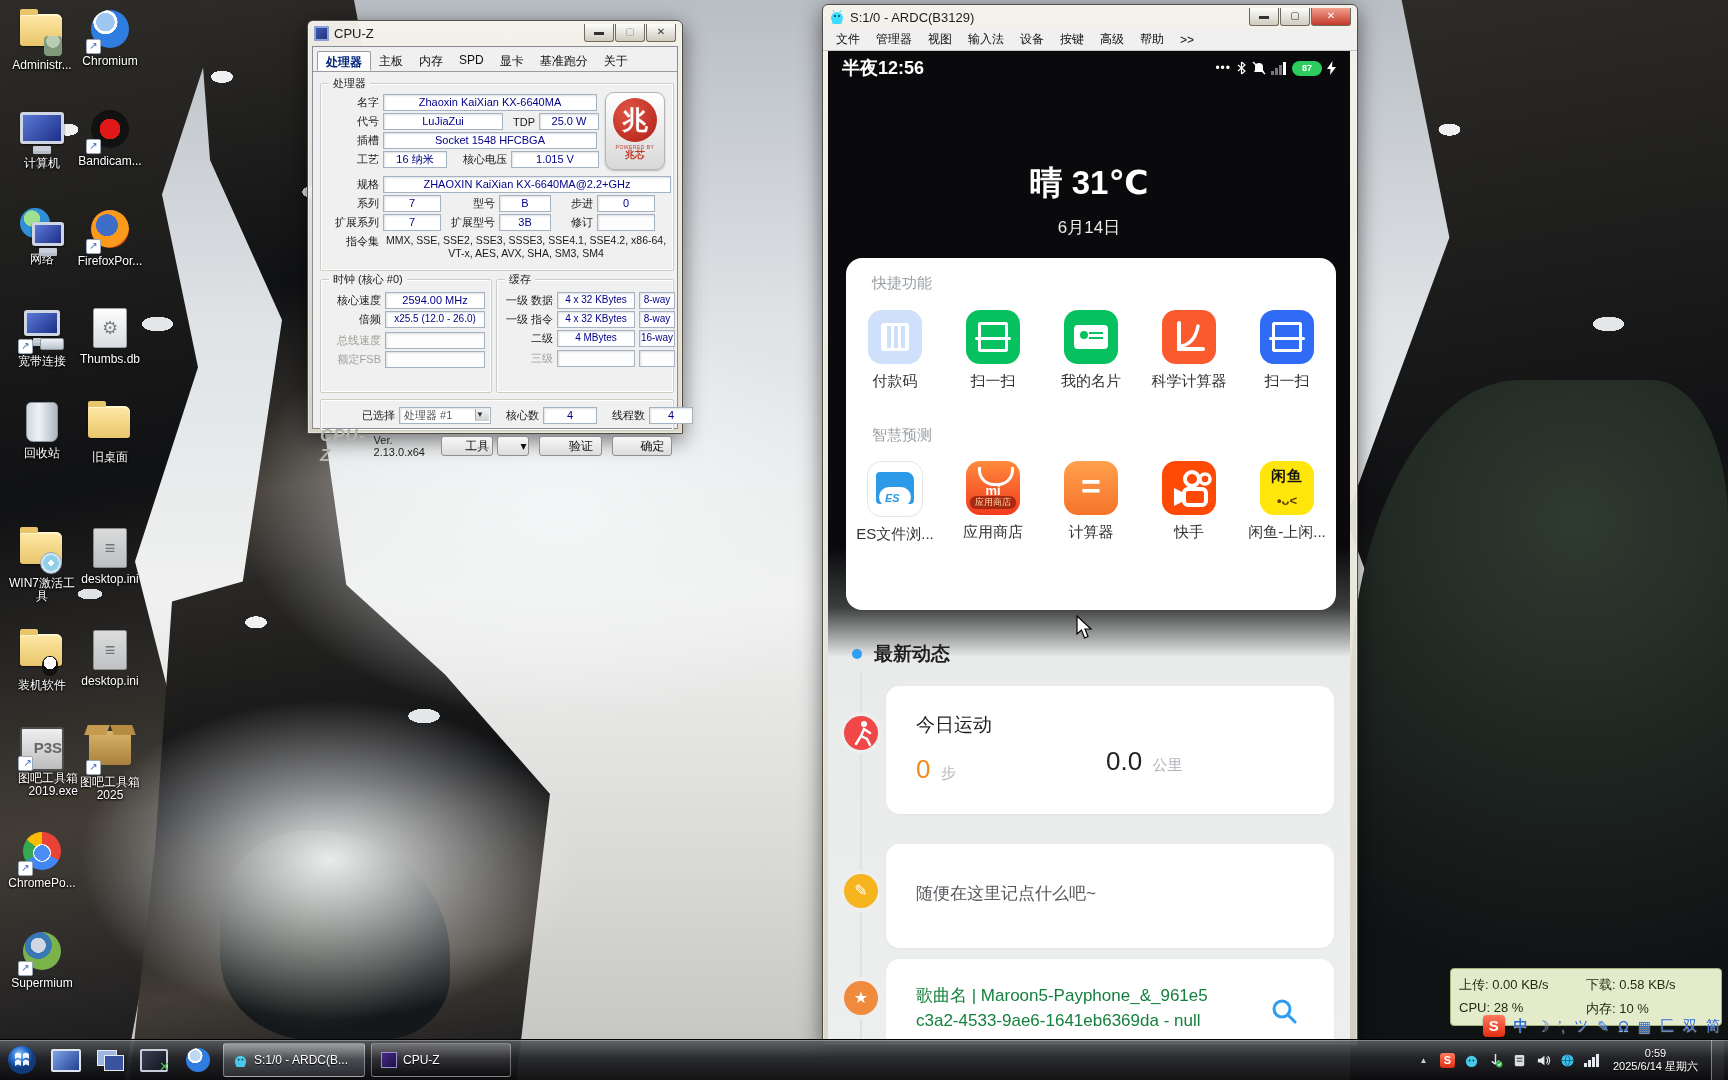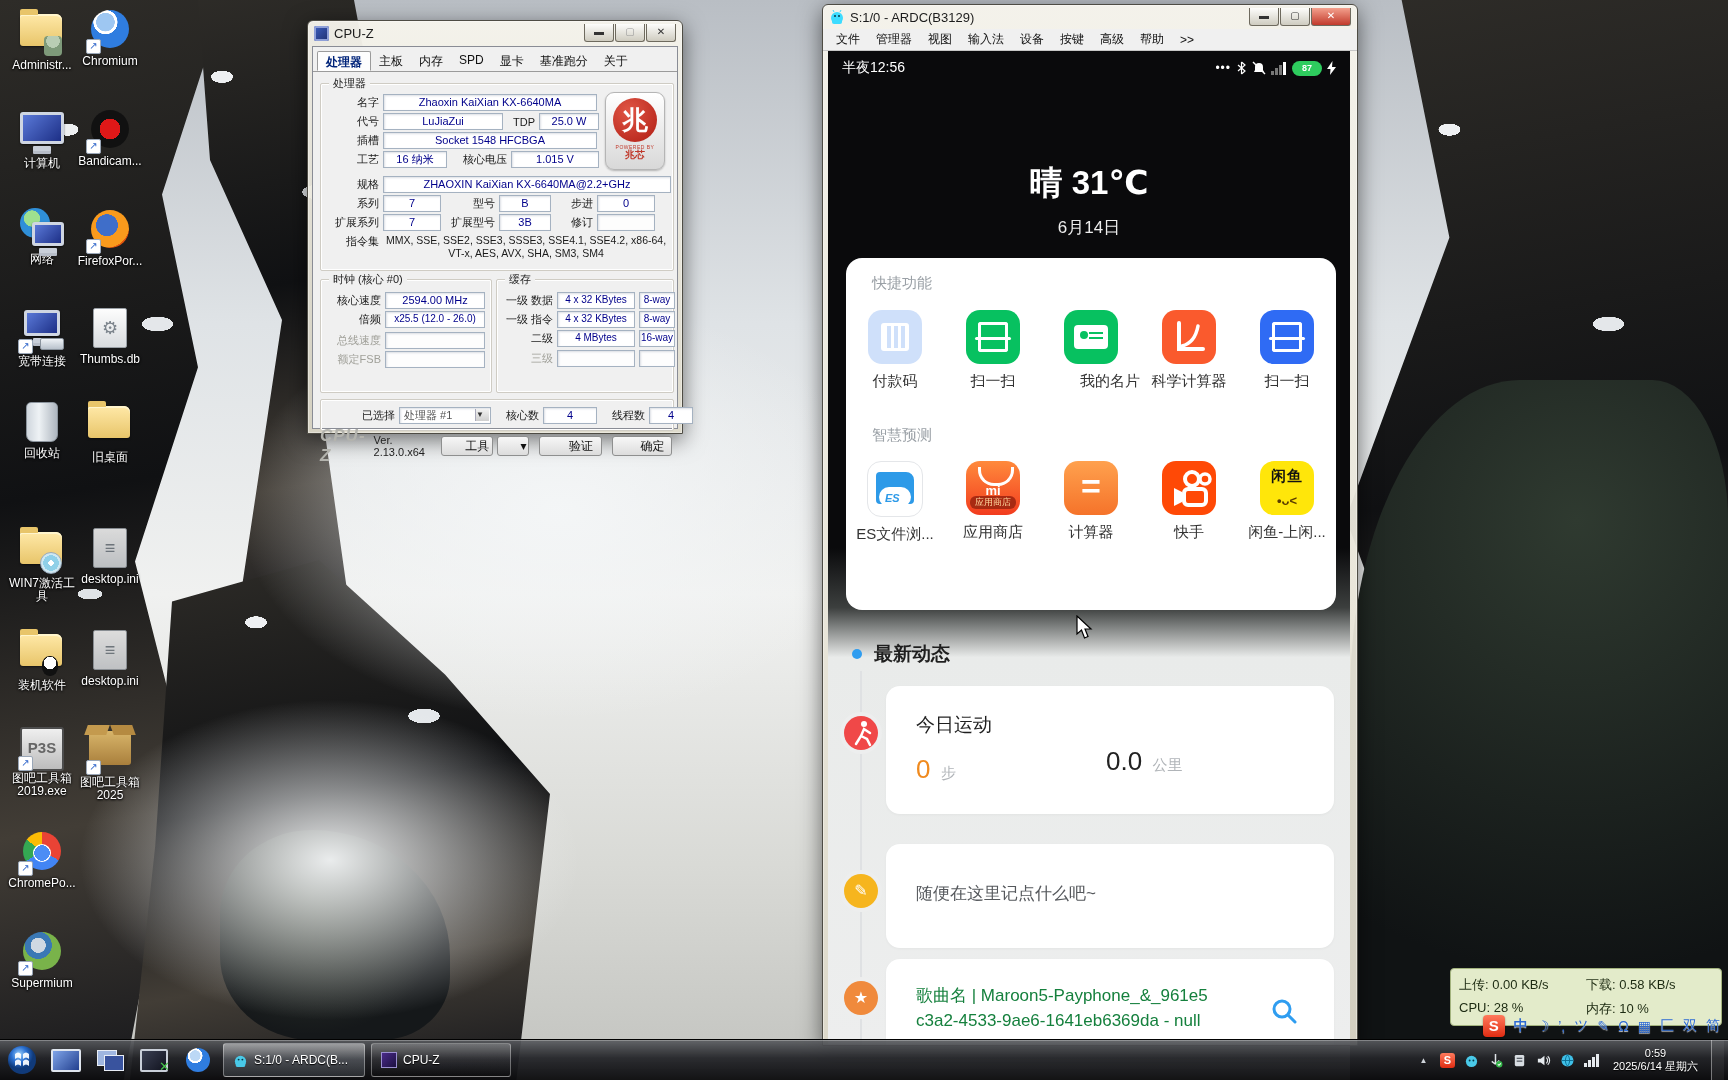--- a/index.html
+++ b/index.html
@@ -68,21 +68,21 @@
   .badge .pw{font-size:5px;color:#c0392b;margin-top:2px;letter-spacing:.5px;}
   .badge .br{font-size:10px;color:#c0392b;font-weight:bold;line-height:10px;}
 
   
   #emu{border-radius:6px 6px 0 0;}
   .menubar{display:flex;gap:2px;height:21px;background:#f0f0f0;border-bottom:1px solid #c6c6c6;align-items:center;padding:0 6px;}
   .menuitem{font-size:12px;padding:2px 7px;color:#111;}
   #phone{position:absolute;left:5px;right:7px;top:46px;bottom:0;overflow:hidden;
     background:linear-gradient(180deg,#0a0a0c 0%,#0a0a0c 50%,#3c3f3e 56%,#e9ebea 61%,#edeeee 100%);}
   .pstatus{position:absolute;left:0;right:0;top:6px;height:22px;display:flex;align-items:center;padding:0 14px;color:#fff;}
-  .ptime{font-size:14px;font-weight:normal;}
+  .ptime{font-size:18px;font-weight:bold;}
   .pst-icons{margin-left:auto;display:flex;align-items:center;gap:5px;}
   .battery{width:30px;height:15px;border-radius:8px;background:#2ecc5e;color:#fff;font-size:9px;line-height:15px;text-align:center;font-weight:bold;}
   .pweather{position:absolute;left:0;right:0;top:110px;text-align:center;color:#fff;}
   .pweather .t1{font-size:33px;font-weight:bold;}
   .pweather .t2{font-size:17px;margin-top:10px;color:#ededed;}
   .pcard{position:absolute;background:#fff;border-radius:16px;}
   .pcap{position:absolute;font-size:15px;color:#9aa0a6;}
   .appcell{position:absolute;width:98px;text-align:center;}
   .appcell .aic{width:54px;height:54px;margin:0 auto;border-radius:14px;position:relative;}
   .appcell .albl{margin-top:8px;font-size:15px;color:#333;white-space:nowrap;overflow:hidden;}
@@ -226,21 +226,21 @@
         <div style="position:absolute;right:6px;bottom:0;width:16px;height:20px;background:radial-gradient(circle at 50% 35%,#fff 0 40%,#111 41%);border-radius:45%;"></div>
       </div>
     <div class="lbl">装机软件</div>
   </div>
   <div class="dticon" style="left:74px;top:628px;">
     <div class="img">
         <div class="ic-file" style="opacity:.85;">≡</div>
       </div>
     <div class="lbl">desktop.ini</div>
   </div>
-  <div class="dticon" style="left:6px;top:726px;">
+  <div class="dticon" style="left:6px;top:726px;text-align:right;">
     <div class="img">
         <div class="ic-p3s">P3S</div>
         <div class="shortcut">↗</div>
       </div>
     <div class="lbl">图吧工具箱
 2019.exe</div>
   </div>
   <div class="dticon" style="left:74px;top:726px;">
     <div class="img">
         <div class="ic-box"></div>
@@ -481,21 +481,21 @@
               <div class="scanfrm">
                 <i></i>
                 <i></i>
                 <i></i>
                 <i></i>
                 <b></b>
               </div>
             </div>
           <div class="albl">扫一扫</div>
         </div>
-        <div class="appcell" style="left:196px;top:52px;text-align:right;">
+        <div class="appcell" style="left:196px;top:52px;">
           <div class="aic" style="background:#07c160;">
               <div style="position:absolute;inset:15px 10px;background:#fff;border-radius:4px;"></div>
               <div style="position:absolute;left:16px;top:21px;width:8px;height:8px;border-radius:50%;background:#07c160;"></div>
               <div style="position:absolute;right:15px;top:22px;width:14px;height:2px;background:#07c160;"></div>
               <div style="position:absolute;right:15px;top:27px;width:14px;height:2px;background:#07c160;"></div>
             </div>
           <div class="albl">我的名片</div>
         </div>
         <div class="appcell" style="left:294px;top:52px;">
           <div class="aic" style="background:#fa5a2d;"><svg width="54" height="54" viewBox="0 0 54 54">

